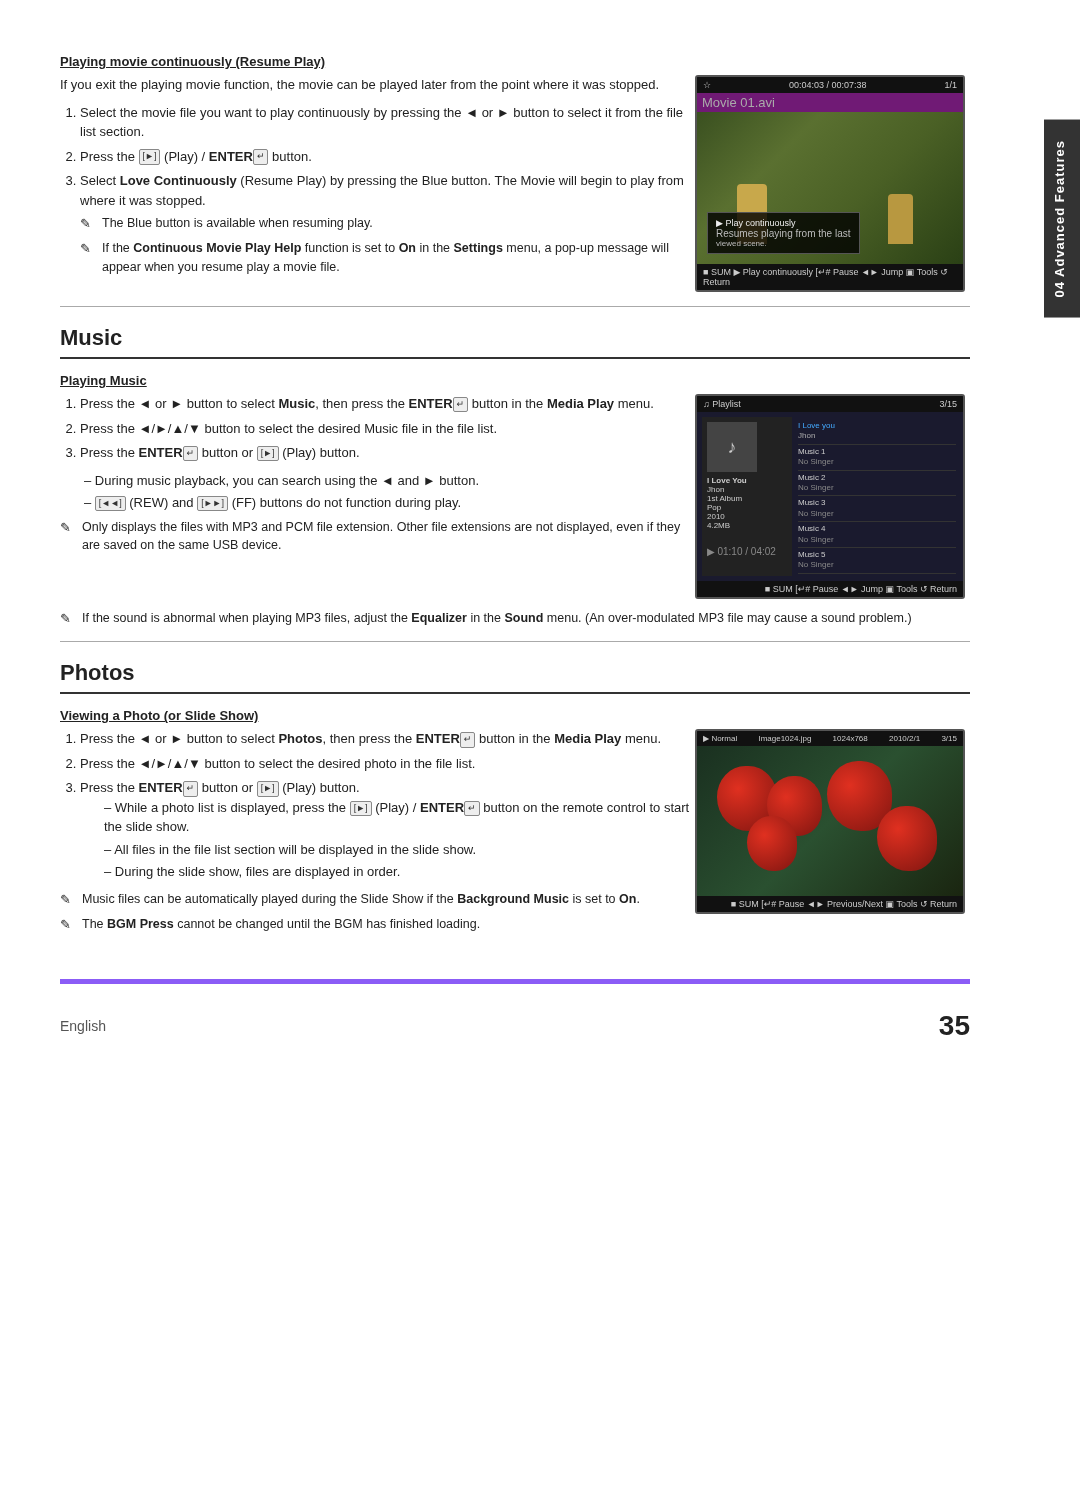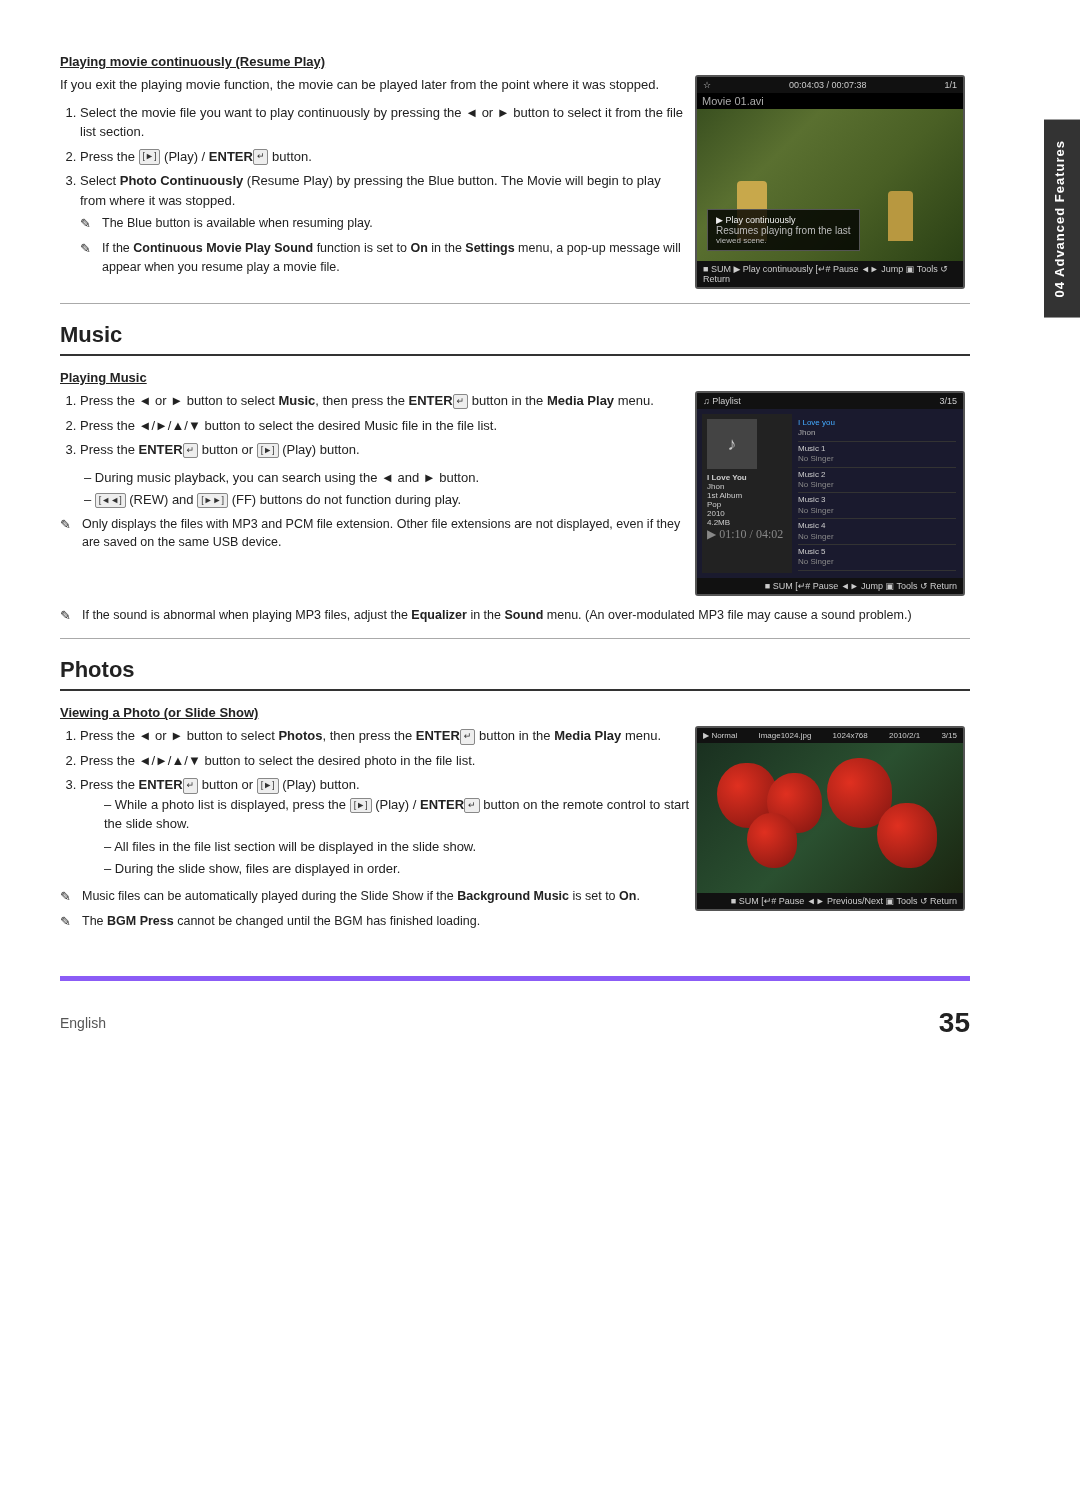--- a/index.html
+++ b/index.html
@@ -222,24 +222,23 @@
     }
     .music-item {
       padding: 2px 0;
       border-bottom: 1px solid #333;
       line-height: 1.3;
     }
     .music-item.selected {
       color: #4af;
     }
     .music-time {
-      margin-top: 0;
-      font-size: 12px;
+      margin-top: 16px;
+      font-size: 10px;
       color: #888;
-      font-family: Liberation Serif, serif;
     }
 
     
     .photo-screen-content {
       background: #2a2a2a;
       height: 150px;
       position: relative;
       display: flex;
       align-items: center;
       justify-content: center;
@@ -314,34 +313,34 @@
   <div class="main-content">
 
     <div>
       <div class="subsection-title">Playing movie continuously (Resume Play)</div>
       <div class="two-col">
         <div class="text-col">
           <p style="margin-bottom:8px; line-height:1.5;">If you exit the playing movie function, the movie can be played later from the point where it was stopped.</p>
           <ol>
             <li>Select the movie file you want to play continuously by pressing the ◄ or ► button to select it from the file list section.</li>
             <li>Press the <span class="btn-icon">[►]</span> (Play) / <b>ENTER</b><span class="btn-icon">↵</span> button.</li>
-            <li>Select <b>Photo Continuously</b> (Resume Play) by pressing the Blue button. The Movie will begin to play from where it was stopped.
+            <li>Select <b>Love Continuously</b> (Resume Play) by pressing the Blue button. The Movie will begin to play from where it was stopped.
               <div class="note" style="margin-top:4px;">The Blue button is available when resuming play.</div>
-              <div class="note">If the <b>Continuous Movie Play Sound</b> function is set to <b>On</b> in the <b>Settings</b> menu, a pop-up message will appear when you resume play a movie file.</div>
+              <div class="note">If the <b>Continuous Movie Play Help</b> function is set to <b>On</b> in the <b>Settings</b> menu, a pop-up message will appear when you resume play a movie file.</div>
             </li>
           </ol>
         </div>
         <div class="img-col">
           <div class="mock-screen">
             <div class="mock-screen-header">
               <span>☆</span>
               <span>00:04:03 / 00:07:38</span>
               <span>1/1</span>
             </div>
-            <div style="font-size:11px;padding:2px 5px;background:#000000;color:#aaa;">Movie 01.avi</div>
+            <div style="font-size:13px;padding:2px 5px;background:#701a75;color:#aaa;">Movie 01.avi</div>
             <div class="movie-screen-content">
               <div class="giraffe-placeholder"></div>
               <div class="resume-popup">
                 <div>▶ Play continuously</div>
                 <div style="font-size:10px;color:#bbb;">Resumes playing from the last</div>
                 <div style="font-size:8px;color:#bbb;">viewed scene.</div>
               </div>
             </div>
             <div class="mock-screen-footer">■ SUM   ▶ Play continuously  [↵# Pause  ◄► Jump  ▣ Tools  ↺ Return</div>
           </div>

